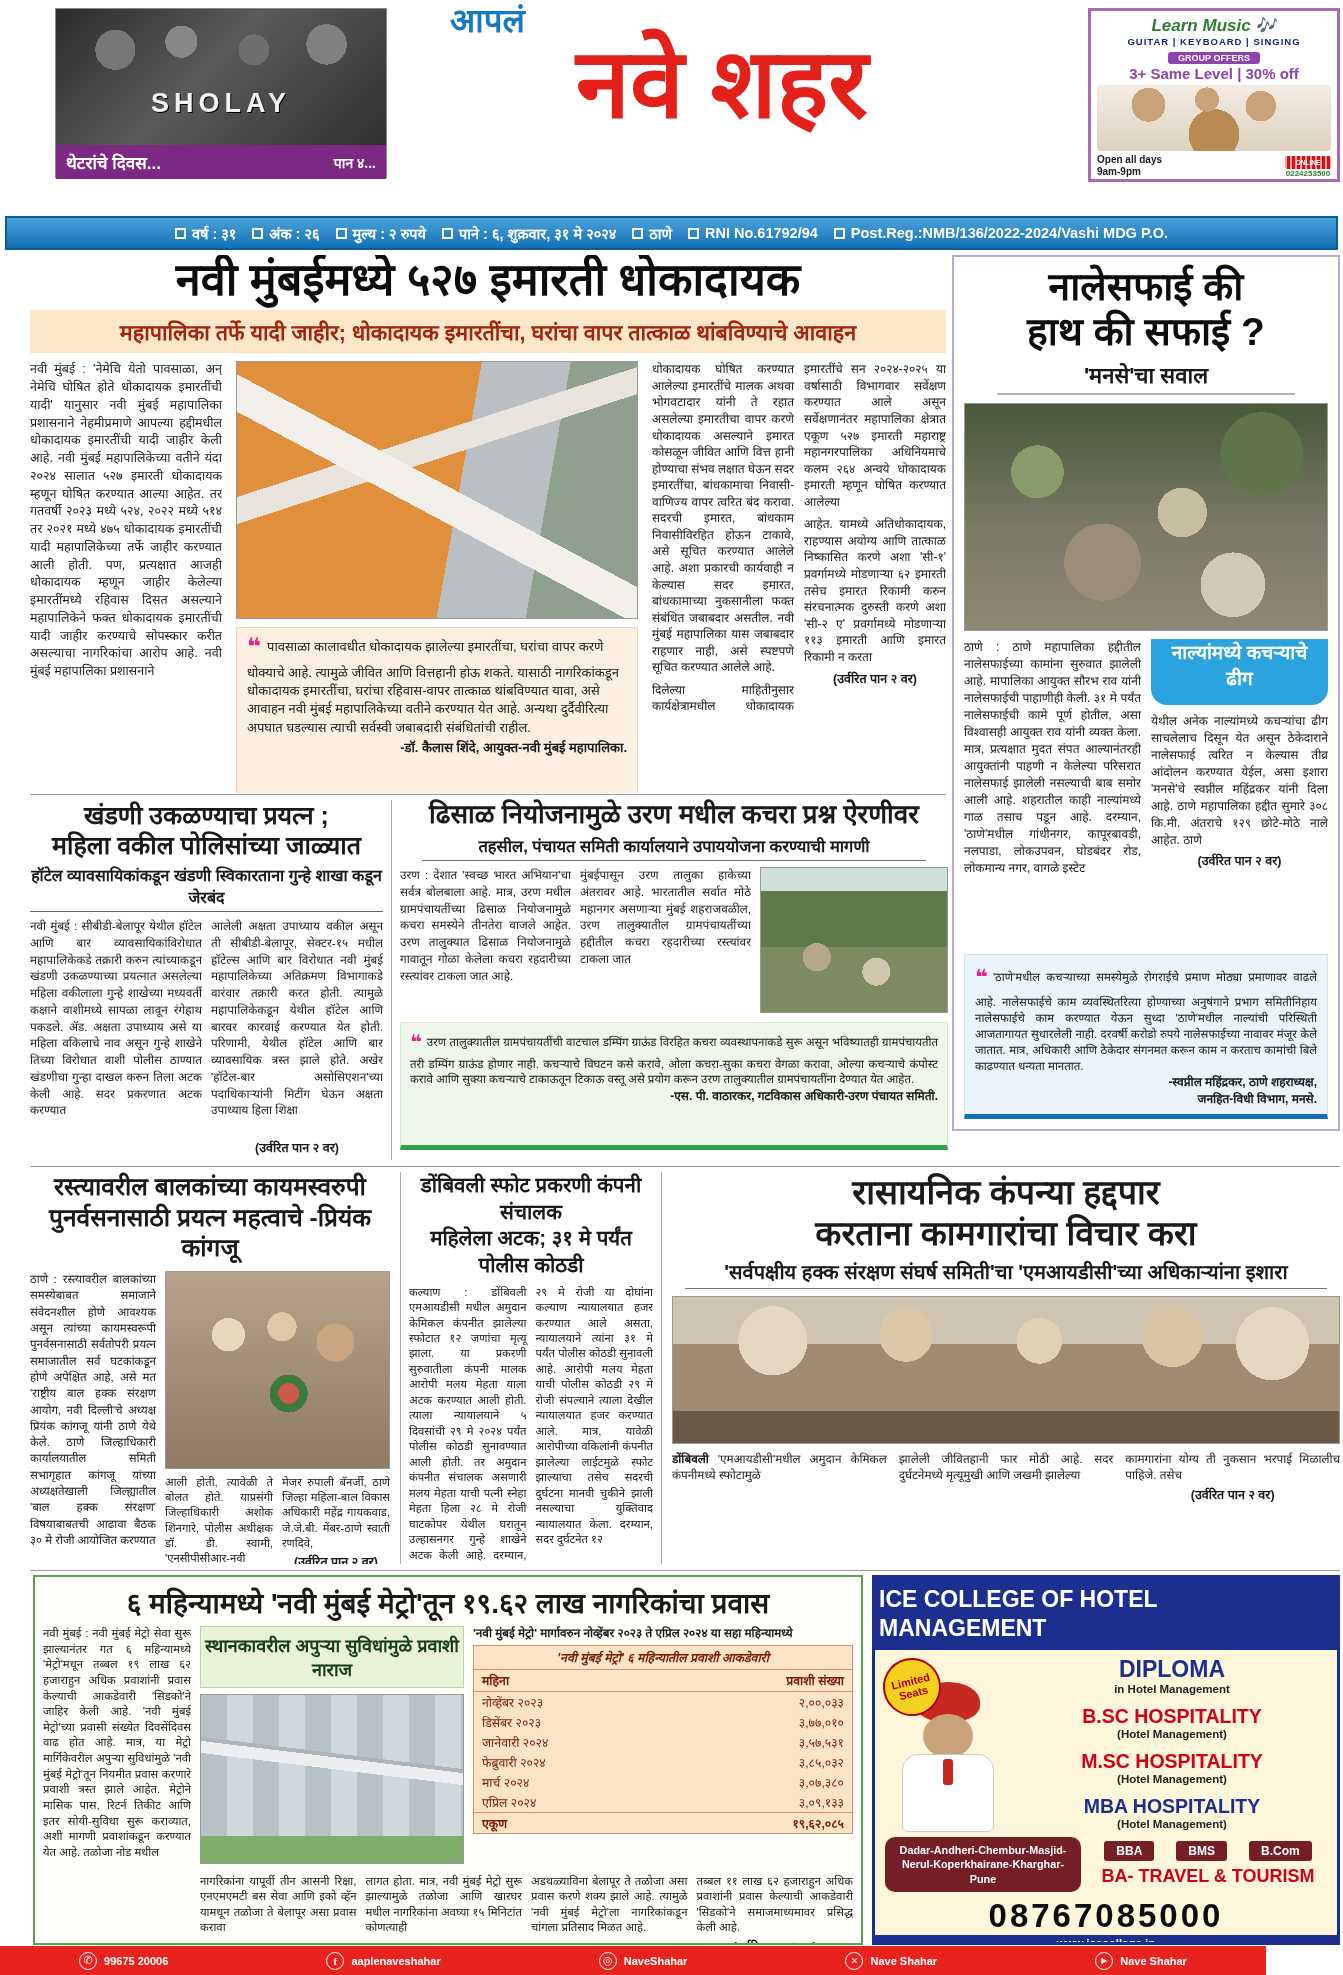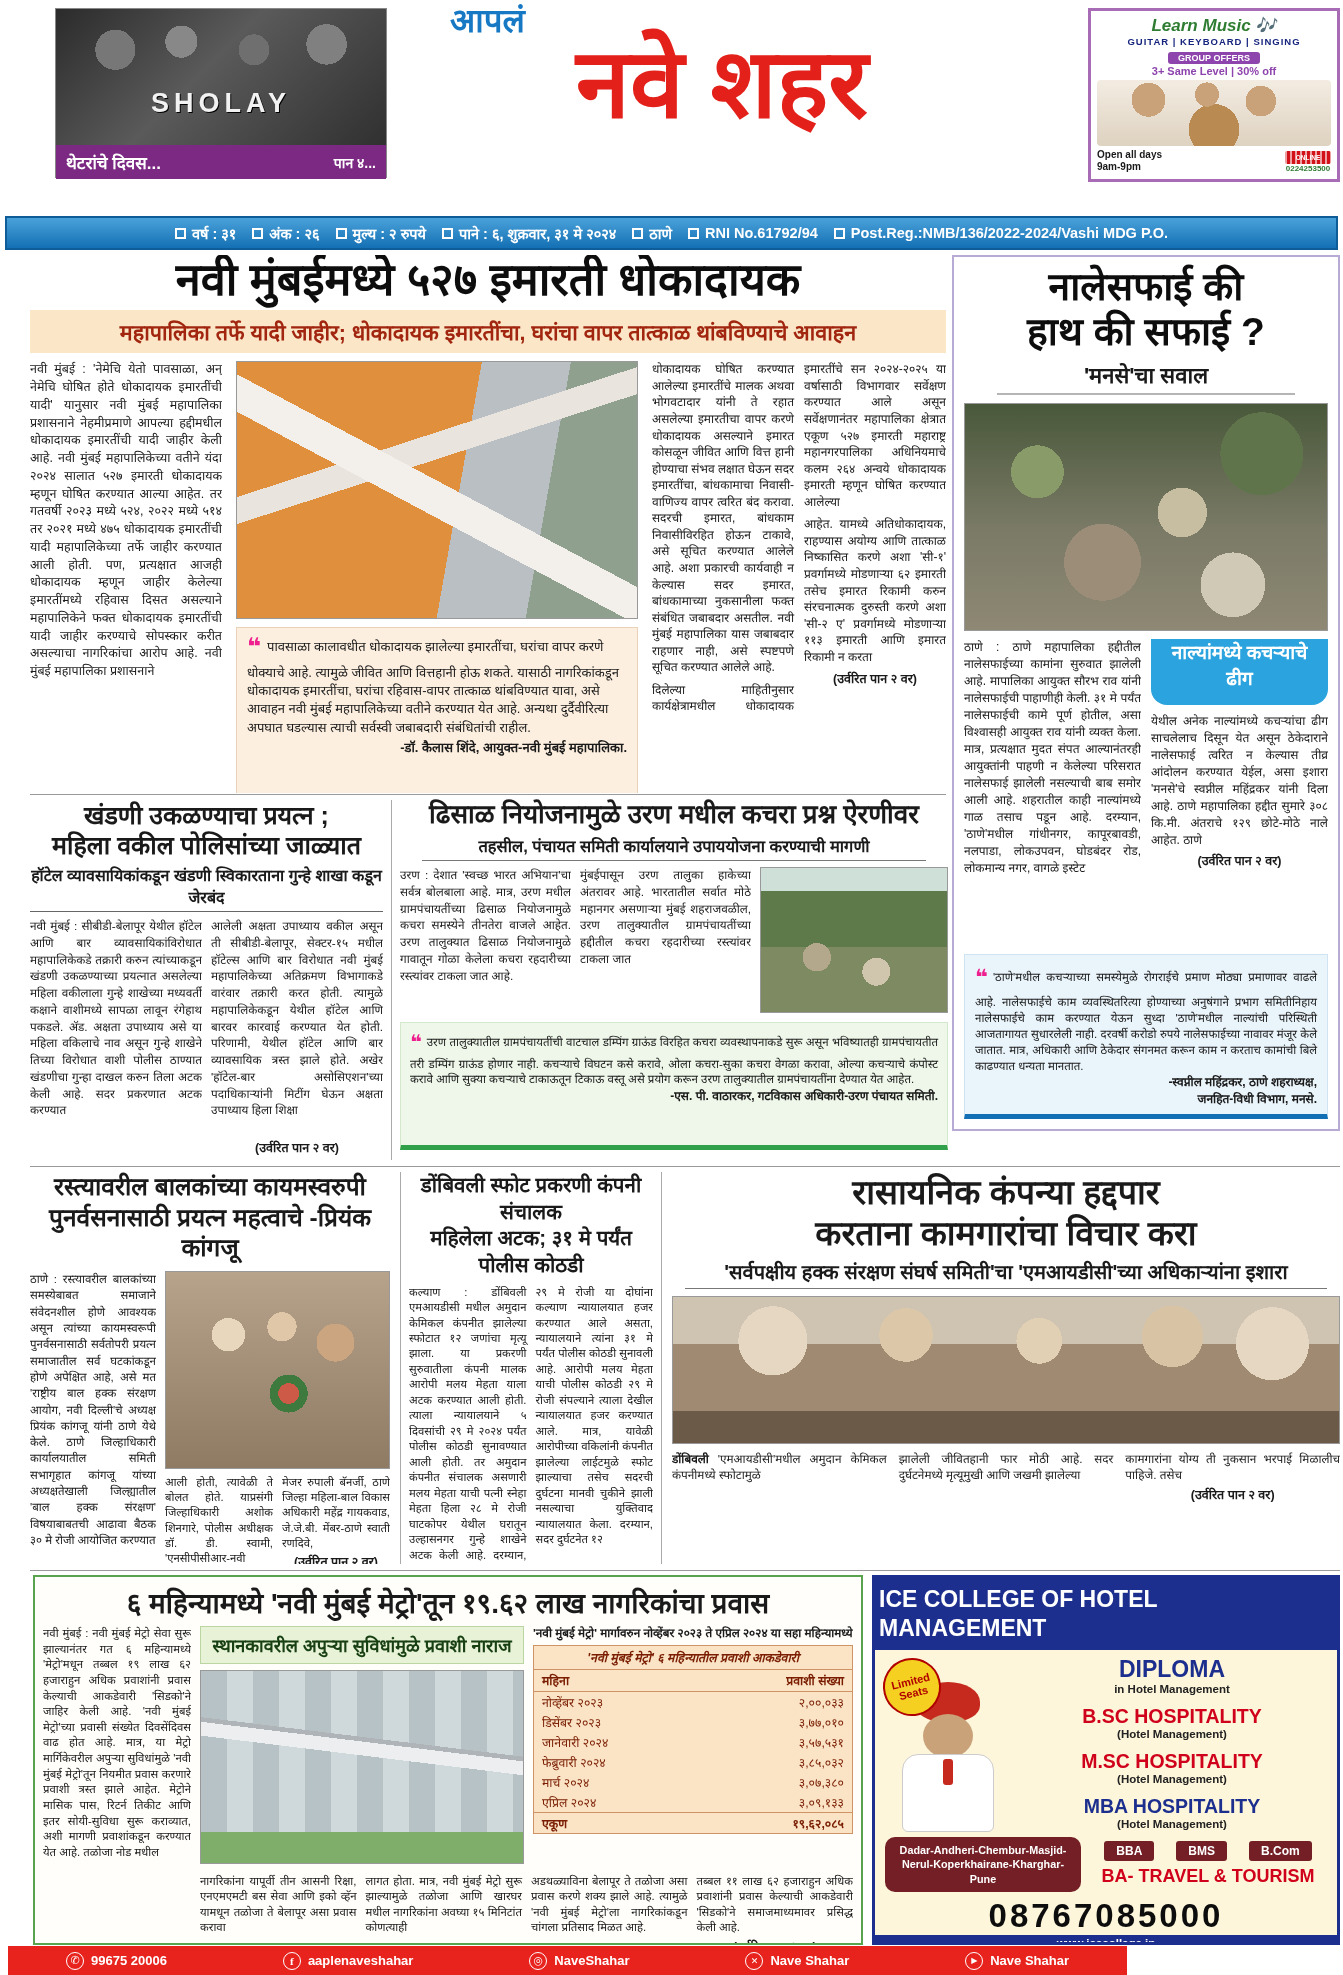--- a/index.html
+++ b/index.html
@@ -23,21 +23,21 @@
   .sholay-strip .l{font-size:17px}.sholay-strip .r{font-size:14px}
   .nameplate{position:absolute;left:398px;top:2px;width:648px;text-align:center}
   .tagline{color:#1779c4;font-weight:800;font-size:33px;text-align:left;padding-left:52px;line-height:1}
   .np-title{color:#e3211a;font-weight:800;font-size:97px;line-height:1.05;margin-top:-4px;white-space:nowrap}
   .music-ad{position:absolute;left:1088px;top:6px;width:252px;height:174px;border:3px solid #a86bb5;
     background:#fff;padding:4px 6px;text-align:center}
   .ma-1{color:#2e7d32;font-weight:800;font-style:italic;font-size:17px}
   .ma-2{color:#16247e;font-weight:bold;font-size:9.5px;letter-spacing:1px}
   .ma-pill{display:inline-block;background:#8e44ad;color:#fff;font-size:9px;font-weight:bold;
     padding:1px 10px;border-radius:3px;margin-top:0}
-  .ma-3{color:#8e44ad;font-weight:bold;font-size:11px}
+  .ma-3{color:#8e44ad;font-weight:bold;font-size:15px}
   .ma-art{height:66px;margin-top:3px;border-radius:4px;background:
     radial-gradient(circle at 22% 30%,#caa27a 0 9%,transparent 9%),
     radial-gradient(circle at 47% 22%,#caa27a 0 9%,transparent 9%),
     radial-gradient(circle at 70% 32%,#caa27a 0 9%,transparent 9%),
     radial-gradient(circle at 50% 75%,#b98a52 0 20%,transparent 20%),
     linear-gradient(180deg,#f3ece2,#ded2c0)}
   .ma-foot{display:flex;justify-content:space-between;align-items:flex-end;margin-top:3px}
   .ma-open{font-size:10px;font-weight:bold;text-align:left;line-height:1.2}
   .ma-logo{width:46px}
   .ma-logo .box{background:#d31118;color:#fff;font-size:6.5px;font-weight:bold;padding:3px 2px;border-radius:2px;
@@ -167,21 +167,21 @@
   .ra-caps{display:grid;grid-template-columns:1fr 1fr 1fr;gap:12px;margin-top:7px;font-size:11.8px;
     line-height:1.4;text-align:justify}
   .ra-caps .lbl{font-weight:800}
 
   
   .metro{position:absolute;top:1575px;left:33px;width:830px;height:370px;border:2px solid #59a34e;
     padding:6px 8px;overflow:hidden;background:#fffefb}
   .me-h{font-size:28px;font-weight:800;text-align:center}
   .me-main{display:flex;gap:9px;margin-top:5px;height:238px}
   .me-c1{width:148px;font-size:11.4px;line-height:1.37;text-align:justify;overflow:hidden}
-  .me-mid{width:324px;display:flex;flex-direction:column;gap:6px}
+  .me-mid{width:264px;display:flex;flex-direction:column;gap:6px}
   .me-sub{background:#e7f2d7;border:1px solid #bcd6a2;color:#173f12;font-weight:800;font-size:18px;
     text-align:center;padding:6px 4px}
   .me-photo{flex:1}
   .me-right{flex:1;display:flex;flex-direction:column}
   .me-note{font-size:11.8px;font-weight:bold;line-height:1.3;margin-bottom:4px}
   .me-table{width:100%;border-collapse:collapse;background:#fbe4c6;color:#7a1d02;font-size:12.3px;
     border:1px solid #cf9465}
   .me-table .ttl{font-style:italic;font-weight:bold;text-align:center;padding:3px;border-bottom:1px solid #cf9465}
   .me-table th{font-weight:bold;padding:2px 8px;border-bottom:1px solid #cf9465}
   .me-table td{padding:1.5px 8px}
@@ -215,22 +215,22 @@
   .locations{background:#731f25;color:#fff;border-radius:10px;padding:6px 8px;font-size:10.8px;
     font-weight:bold;width:196px;text-align:center;line-height:1.35}
   .ice-mid .rgt{flex:1;text-align:center}
   .degrees{display:flex;gap:22px;justify-content:center}
   .chip{background:#731f25;color:#fff;font-size:12px;font-weight:bold;padding:3px 12px;border-radius:3px}
   .travel{color:#d0021b;font-weight:800;font-size:18px;margin-top:5px}
   .ice-phone{font-size:33px;font-weight:800;text-align:center;letter-spacing:3px;color:#0d0d0d}
   .ice-web{background:#1d2f8e;color:#fff;font-size:11.5px;text-align:center;padding:2px;font-weight:bold}
 
   
-  .footer{position:absolute;top:1946px;left:8px;width:1119px;height:29px;background:#e8231e;color:#fff;
-    display:flex;align-items:center;justify-content:space-around;font-weight:bold;font-size:13px}
+  .footer{position:absolute;top:1946px;left:0;width:1266px;height:29px;background:#e8231e;color:#fff;
+    display:flex;align-items:center;justify-content:space-around;font-weight:bold;font-size:11px}
   .f-item{display:flex;align-items:center;gap:7px}
   .f-ic{display:inline-flex;width:18px;height:18px;border:1.5px solid #fff;border-radius:50%;
     justify-content:center;align-items:center;font-size:11px}
   .ic-wa::before{content:"✆"}
   .ic-fb::before{content:"f";font-family:"Liberation Serif",serif;font-weight:bold}
   .ic-ig::before{content:"◎"}
   .ic-x::before{content:"✕";font-size:9px}
   .ic-yt::before{content:"▶";font-size:8px}
 </style>
 </head>

